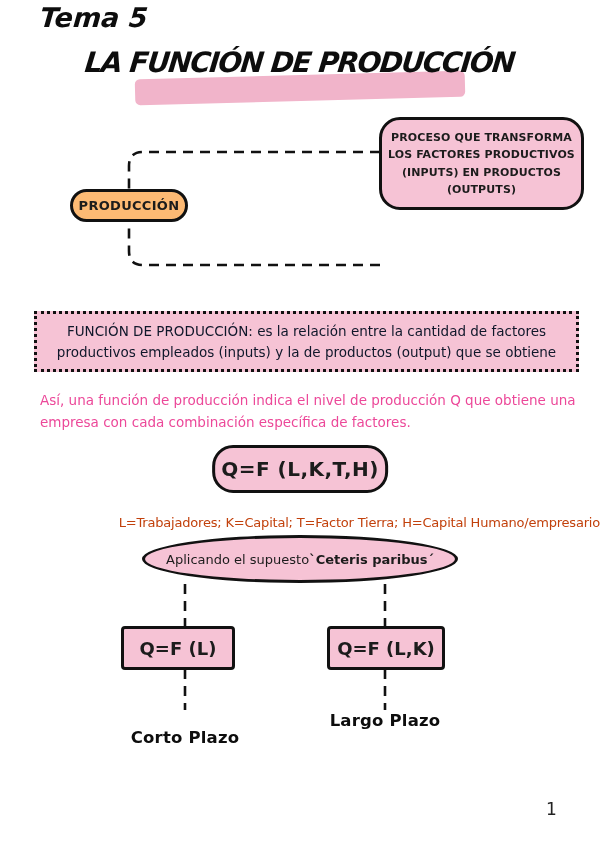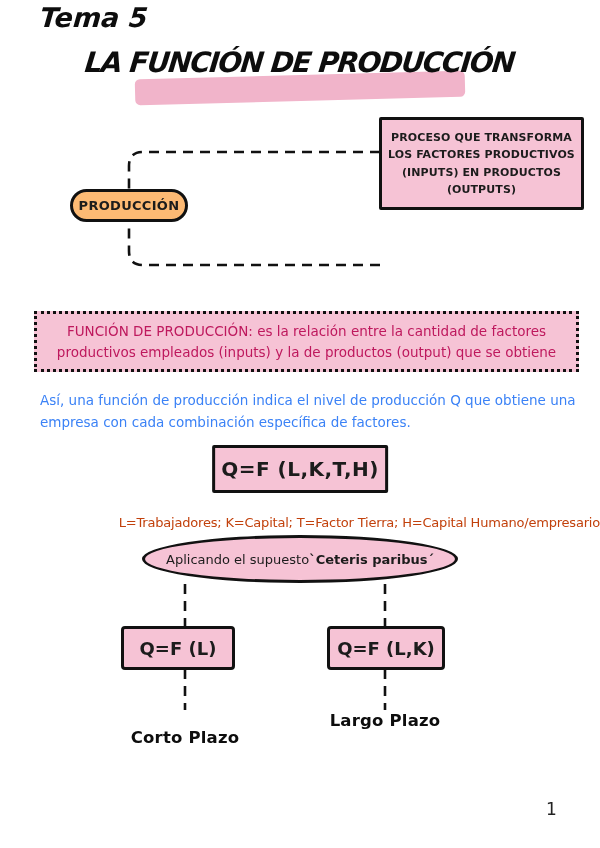--- a/index.html
+++ b/index.html
@@ -20,41 +20,41 @@
   .title-highlight{
     position:absolute;left:50%;top:29px;width:330px;height:26px;
     transform:translateX(-50%) rotate(-1.5deg);background:#f1b4ca;border-radius:5px;z-index:0;
   }
   .title-text{
     position:relative;z-index:1;display:inline-block;font-size:28px;font-weight:800;
     font-style:italic;letter-spacing:-1.5px;transform:skewX(-6deg);color:#0d0d0d;white-space:nowrap;
   }
 
   .pinkbox{
-    position:absolute;background:#f6c3d5;border:3px solid #111111;border-radius:2px;
+    position:absolute;background:#f6c3d5;border:3px solid #111111;border-radius:21px;
     display:flex;align-items:center;justify-content:center;text-align:center;z-index:2;
   }
   .root-pill{
     left:70px;top:189px;width:118px;height:33px;border-radius:17px;background:#fdba74;
     font-size:13px;font-weight:700;letter-spacing:0.3px;
   }
   .branch-1{left:379px;top:117px;width:205px;height:93px;}
   .branch-2{left:379px;top:232px;width:205px;height:66px;}
   .branch-label{font-size:11px;font-weight:700;line-height:1.55;white-space:pre-line;letter-spacing:0.1px;}
 
   .defbox{
     position:absolute;left:34px;top:311px;width:545px;height:61px;background:#f6c3d5;
     border:3px dotted #111111;display:flex;align-items:center;justify-content:center;
     text-align:center;z-index:2;
   }
-  .defbox .deftext{font-size:13.5px;line-height:1.55;color:#be185d;padding:0 10px;}
+  .defbox .deftext{font-size:13.5px;line-height:1.55;color:#0f172a;padding:0 10px;}
 
   .para{
     position:absolute;left:40px;top:389px;width:537px;font-size:13.5px;line-height:1.65;
-    color:#3b82f6;z-index:2;
+    color:#ec4899;z-index:2;
   }
 
   .formula-main{
     left:50%;top:445px;transform:translateX(-50%);width:auto;padding:9px 6px;
     border-width:3.5px;font-size:20px;font-weight:800;letter-spacing:0.5px;white-space:nowrap;
   }
   .legend{
     position:absolute;left:0;top:515px;width:100%;text-align:right;font-size:13px;
     color:#c2410c;z-index:2;letter-spacing:-0.2px;
   }

